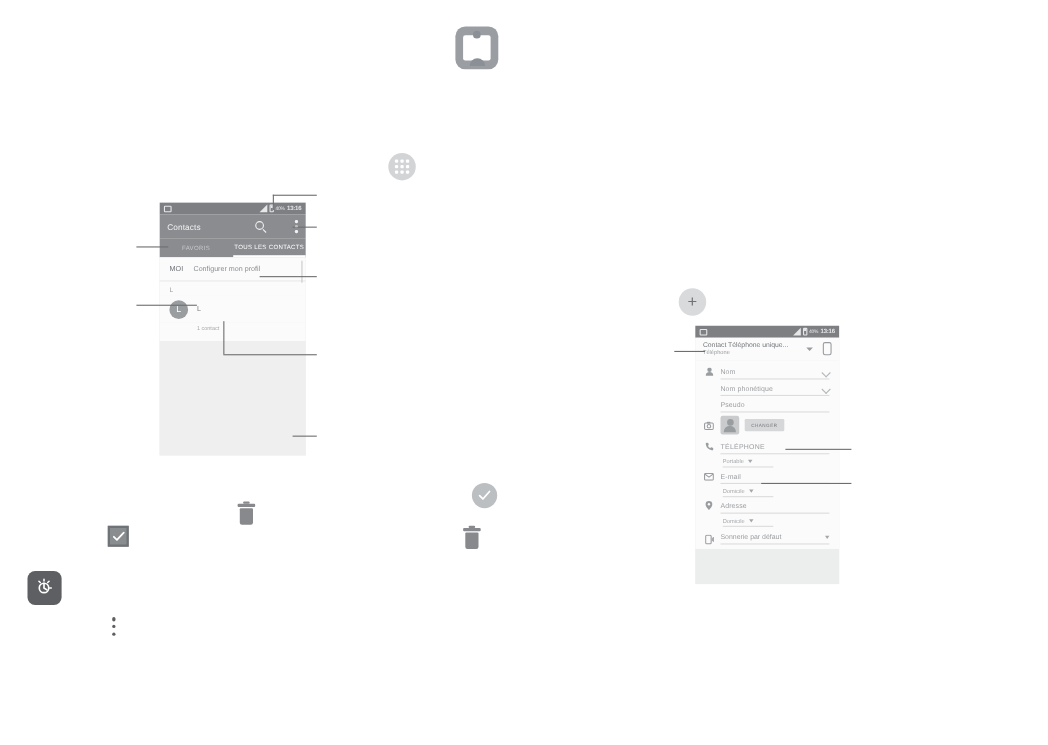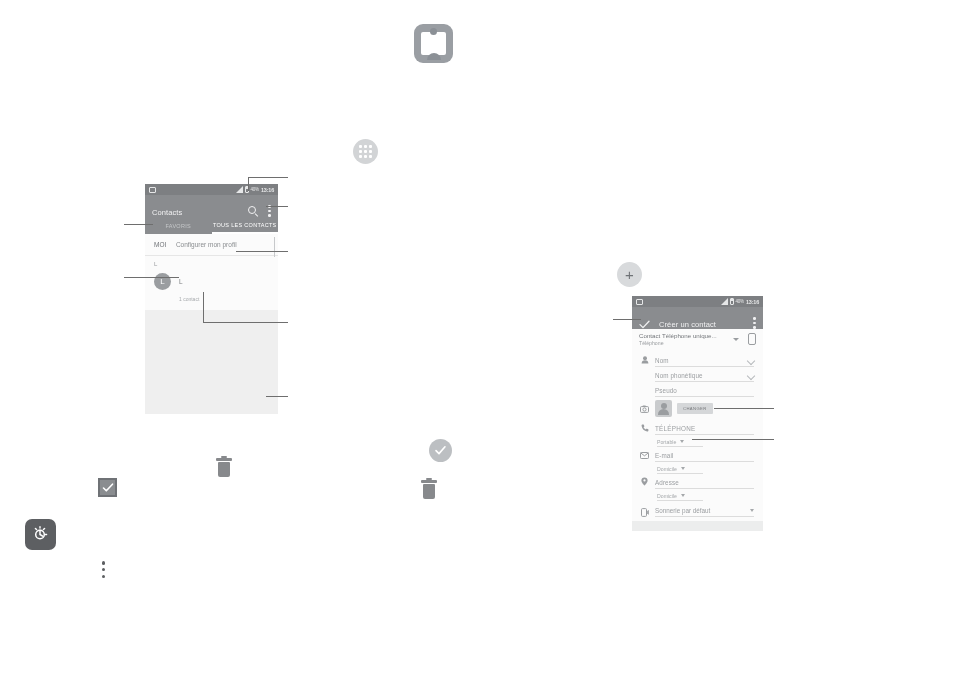--- a/index.html
+++ b/index.html
@@ -180,24 +180,25 @@
     border-radius: 1px;
     background: linear-gradient(#e6e7e8 40%, transparent 40%);
   }
   .sb-pct { font-size: 4.5px; letter-spacing: -0.2px; }
   .sb-time { font-size: 5.5px; font-weight: bold; letter-spacing: -0.2px; }
 
   .phone-appbar {
     height: 22px;
     background: #8a8c8f;
     display: flex;
-    align-items: flex-end;
+    align-items: center;
     padding: 0 7px;
     box-sizing: border-box;
     color: #f1f1f2;
+    gap: 16px;
   }
   .appbar-title { font-size: 7.5px; flex: 1 1 auto; letter-spacing: 0.1px; }
 
   .appbar-search {
     width: 11px; height: 11px; position: relative; margin-right: 9px;
   }
   .appbar-search .glass {
     position:absolute; left:0; top:0;
     width: 8px; height: 8px; border: 1.2px solid #f1f1f2; border-radius: 50%;
     box-sizing: border-box;
@@ -499,33 +500,20 @@
       <span class="sb-msg"></span>
       <span class="sb-spacer"></span>
       <span class="sb-right">
         <span class="sb-signal"></span>
         <span class="sb-batt"></span>
         <span class="sb-pct">40%</span>
         <span class="sb-time">13:16</span>
       </span>
     </div>
 
-    <div class="phone-appbar">
-      <span class="appbar-check">
-        <svg width="11" height="9" viewBox="0 0 11 9" class="mini-icon">
-          <path d="M1 4.6 L4 7.6 L10 1.2" fill="none" stroke="#f1f1f2" stroke-width="1.3" stroke-linecap="round" stroke-linejoin="round"></path>
-        </svg>
-      </span>
-      <span class="appbar-title">Créer un contact</span>
-      <span class="appbar-overflow">
-        <i></i>
-        <i></i>
-        <i></i>
-      </span>
-    </div>
 
     <div class="acct-row">
       <span class="acct-texts">
         <div class="acct-main">Contact Téléphone unique...</div>
         <div class="acct-sub">Téléphone</div>
       </span>
       <span class="caret-down"></span>
       <span class="phone-outline"></span>
     </div>
 

